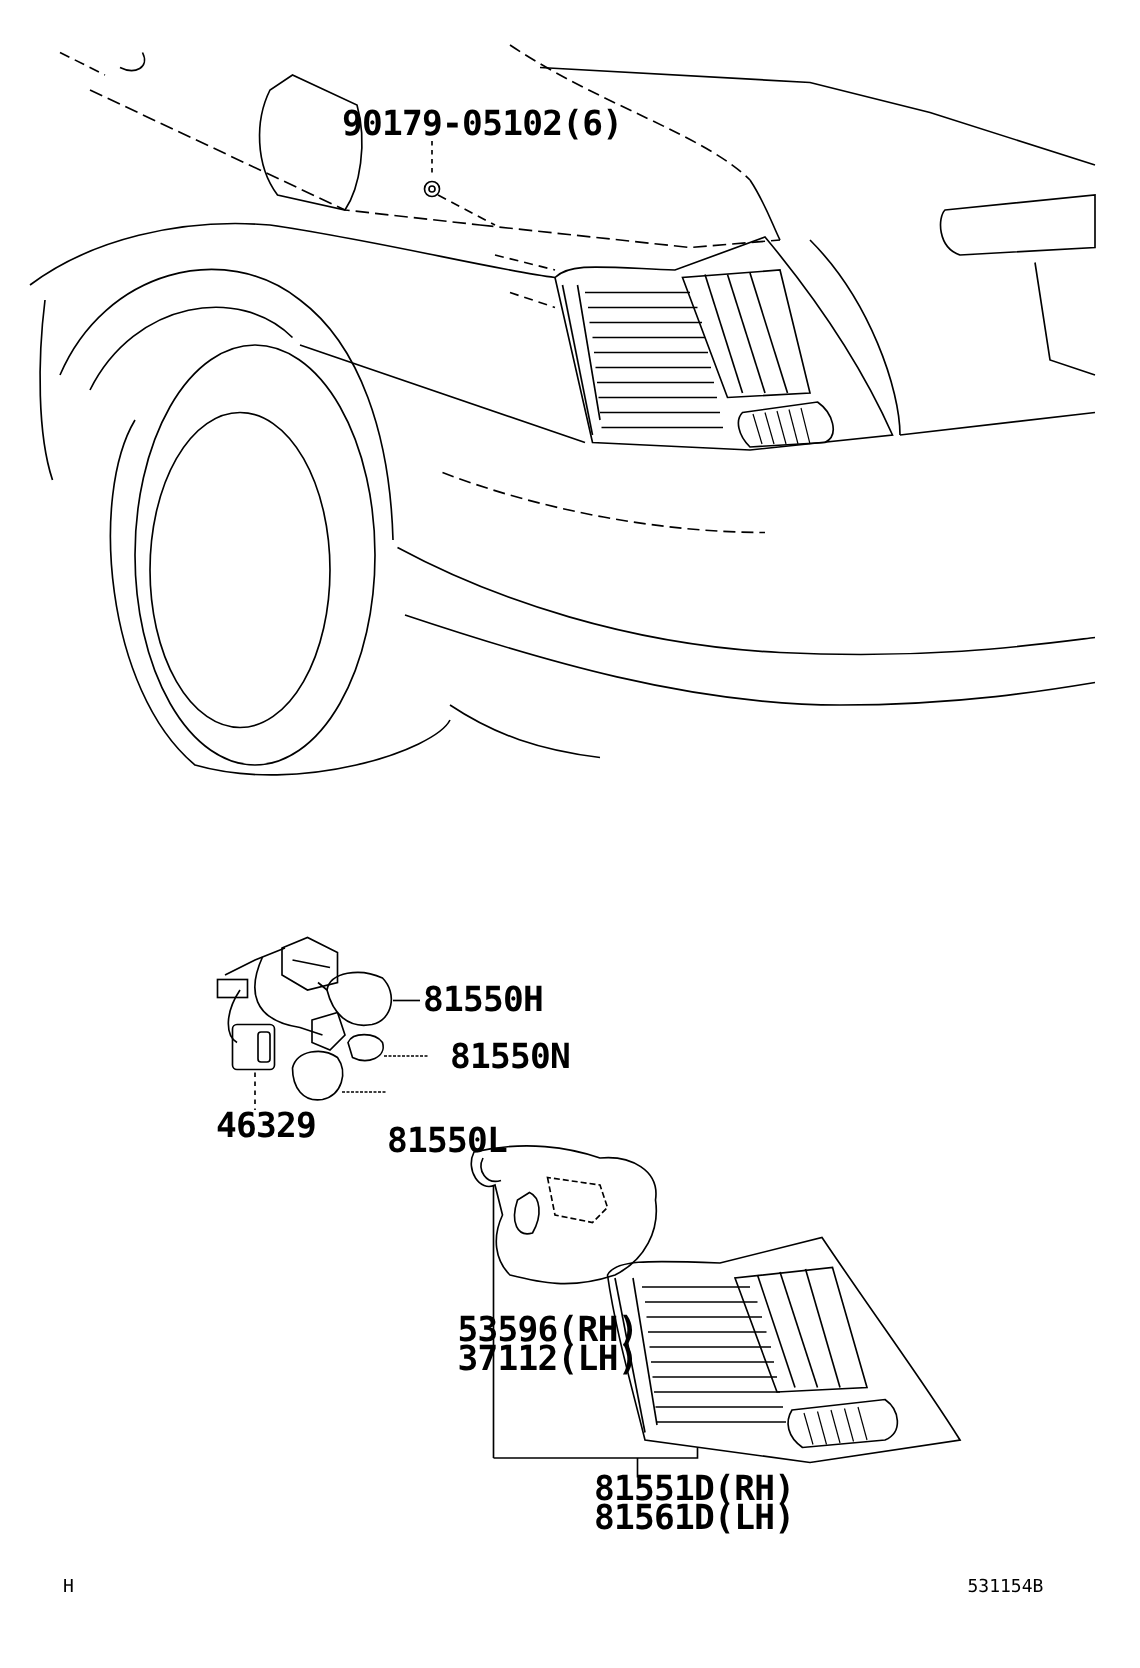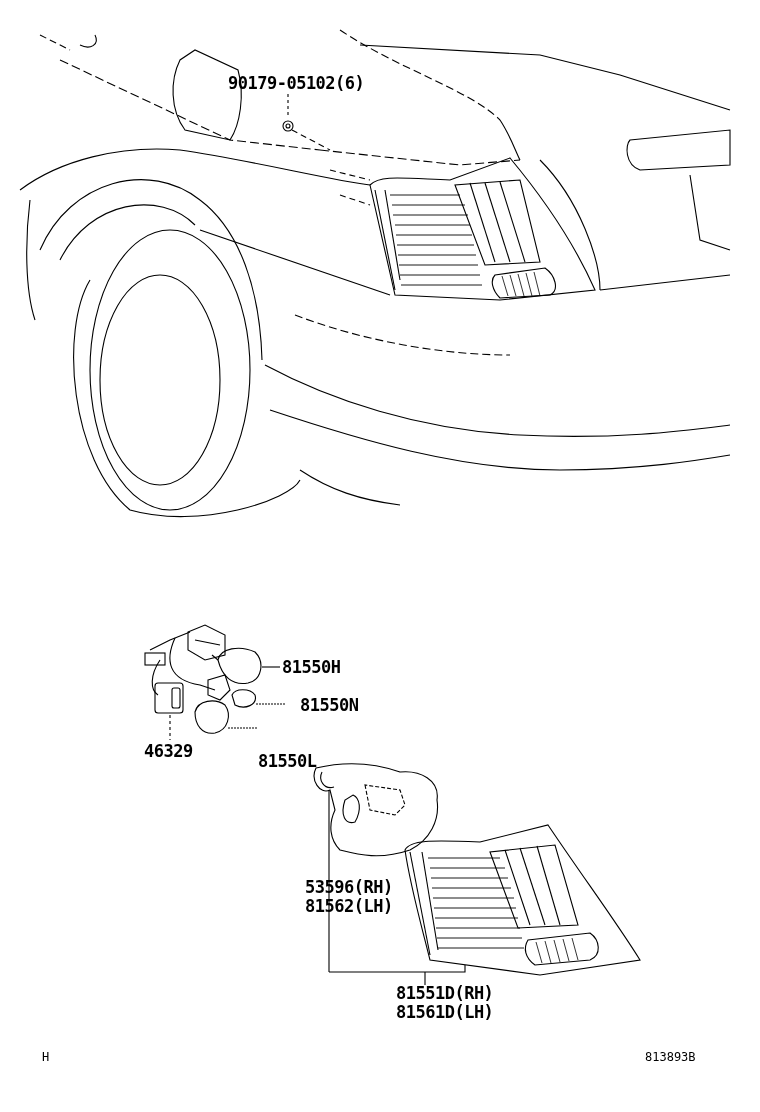--- a/index.html
+++ b/index.html
@@ -1,20 +1,20 @@
 <!DOCTYPE html>
 <html><head>
 <meta charset="utf-8">
 <style>
   html, body { margin: 0; padding: 0; background: #ffffff; }
   body { width: 760px; height: 1112px; position: relative; overflow: hidden;
          font-family: "DejaVu Sans Mono", monospace; color: #000; }
   svg.art { position: absolute; left: 0; top: 0; width: 760px; height: 1112px; }
   .lbl { position: absolute; font-family: "DejaVu Sans Mono", monospace;
-         font-size: 17px; font-weight: bold; letter-spacing: -0.5px; line-height: 18px; white-space: nowrap; text-align: right; }
+         font-size: 23px; font-weight: bold; letter-spacing: -0.5px; line-height: 18px; white-space: nowrap; text-align: right; }
   .foot { position: absolute; font-family: "DejaVu Sans Mono", monospace; font-size: 12px; }
 </style>
 </head>
 <body>
 
 <svg class="art" viewBox="0 0 760 1112" fill="none" stroke="#000" stroke-width="1.1">
 
   <g>
 
     <path d="M40 35 L70 50" stroke-dasharray="7 4"></path>
@@ -148,18 +148,18 @@
     <path d="M425 972 L425 985"></path>
   </g>
 </svg>
 
 <div class="lbl" style="left:228px;top:74px">90179-05102(6)</div>
 <div class="lbl" style="left:282px;top:658px">81550H</div>
 <div class="lbl" style="left:300px;top:696px">81550N</div>
 <div class="lbl" style="left:258px;top:752px">81550L</div>
 <div class="lbl" style="left:144px;top:742px">46329</div>
 <div class="lbl" style="left:305px;top:878px">53596(RH)</div>
-<div class="lbl" style="left:305px;top:897px">81562(LH)</div>
+<div class="lbl" style="left:305px;top:897px">37112(LH)</div>
 <div class="lbl" style="left:396px;top:984px">81551D(RH)</div>
 <div class="lbl" style="left:396px;top:1003px">81561D(LH)</div>
 
 <div class="foot" style="left:42px;top:1050px">H</div>
-<div class="foot" style="left:645px;top:1050px">813893B</div>
+<div class="foot" style="left:645px;top:1050px">531154B</div>
 
 </body></html>

